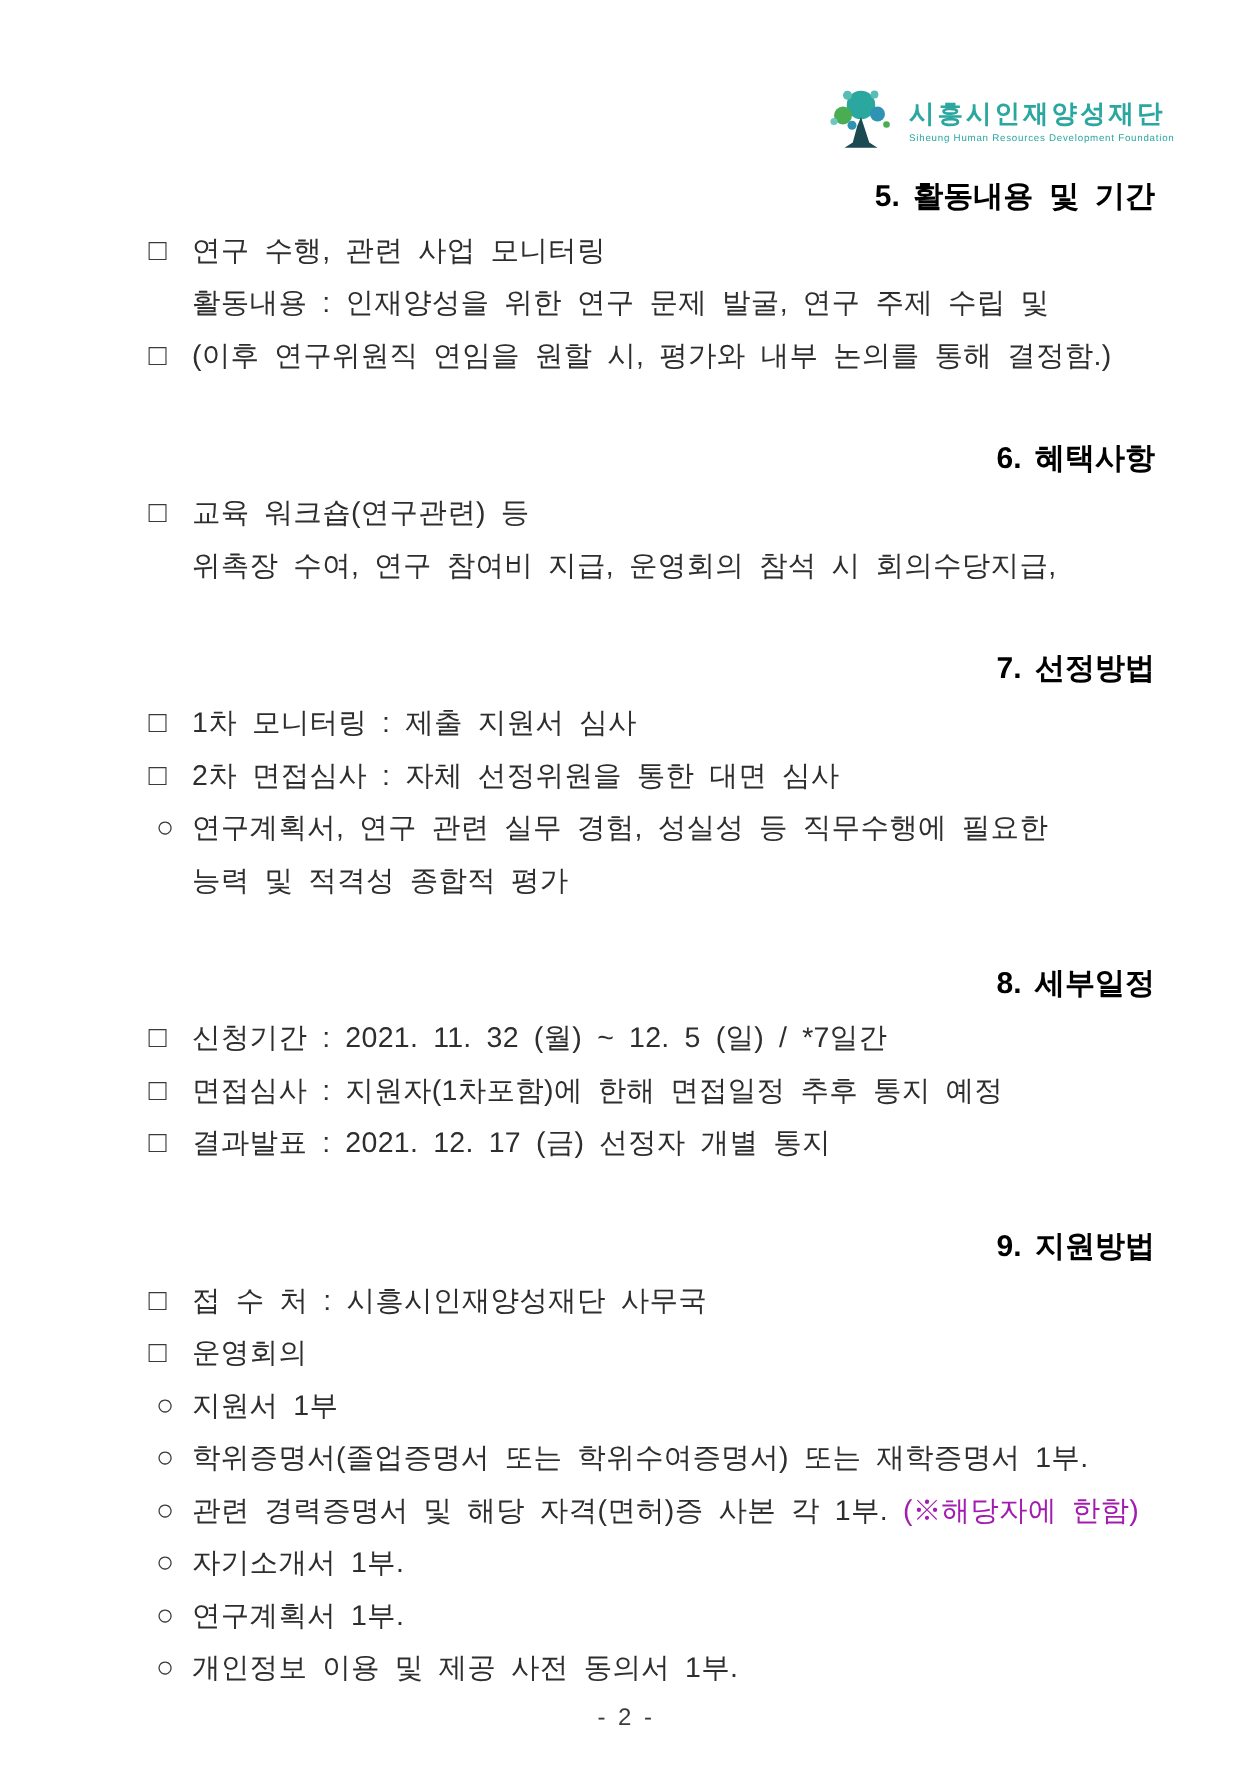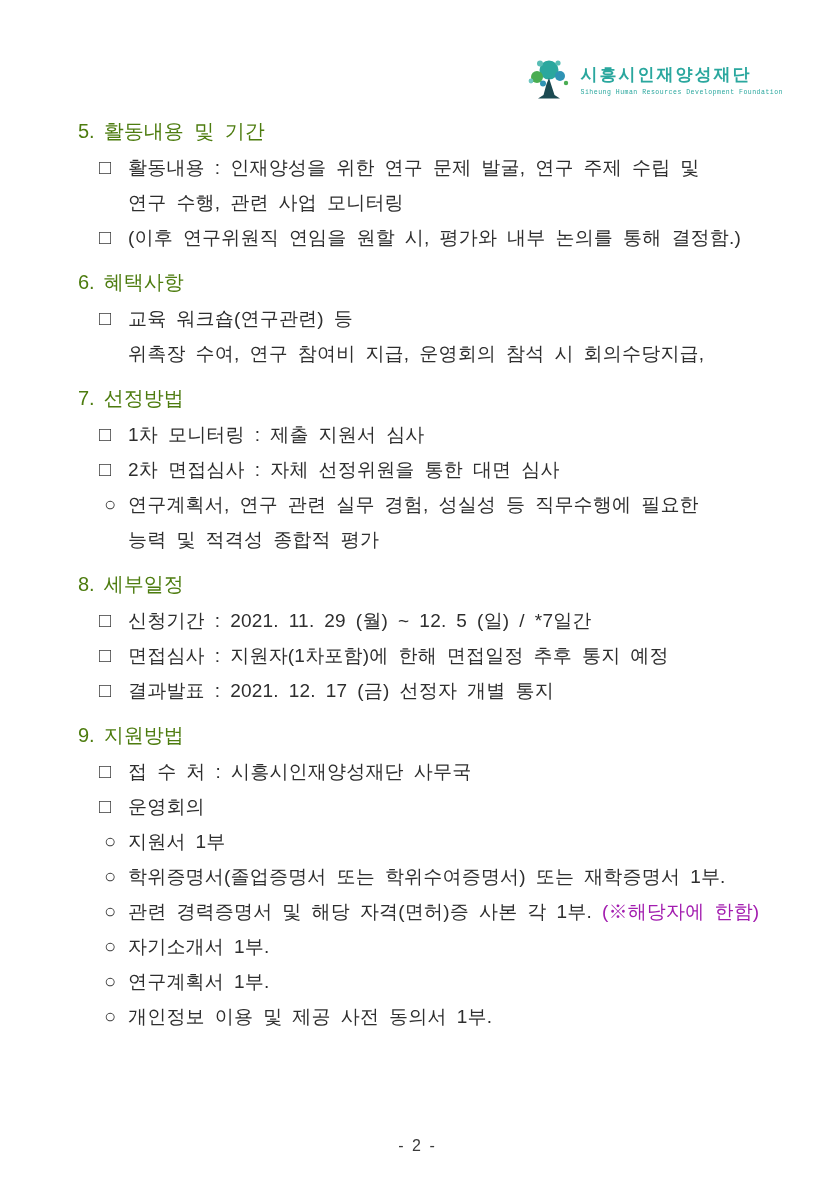--- a/index.html
+++ b/index.html
@@ -14,21 +14,20 @@
   }
 
   
   .logo {
     position: absolute;
     top: 57px;
     right: 52px;
     display: flex;
     align-items: center;
     gap: 10px;
-    font-family: Liberation Mono, monospace;
   }
   .logo-icon svg { display: block; }
   .logo-text { display: flex; flex-direction: column; }
   .logo-title {
     color: #2aa79e;
     font-weight: bold;
     font-size: 17px;
     letter-spacing: 2px;
     line-height: 20px;
   }
@@ -39,29 +38,30 @@
     margin-top: 3px;
   }
 
   
   .content {
     position: absolute;
     left: 78px;
     top: 118px;
     width: 692px;
   }
-  .section { margin-top: 14px; }
+  .section { margin-top: 38px; }
   .section:first-child { margin-top: 0; }
   .heading {
     font-size: 20px;
     line-height: 26px;
-    font-weight: normal;
-    color: #4d7c0f;
+    font-weight: bold;
+    color: #000000;
     margin-bottom: 6px;
     word-spacing: 5px;
+    text-align: right;
   }
   .heading .num { margin-right: 9px; }
 
   .item { position: relative; padding-left: 50px; }
   .item .bullet {
     position: absolute;
     left: 21px;
     top: 0;
     line-height: 35px;
     font-size: 20px;
@@ -116,22 +116,22 @@
 
   <div class="content">
   <div class="section">
     <div class="heading">
       <span class="num">5.</span><span>활동내용 및 기간</span>
     </div>
     <div>
   <div class="item square">
     <span class="bullet">□</span>
     <div>
+              <div class="line">연구 수행, 관련 사업 모니터링</div>
               <div class="line">활동내용 : 인재양성을 위한 연구 문제 발굴, 연구 주제 수립 및</div>
-              <div class="line">연구 수행, 관련 사업 모니터링</div>
             </div>
   </div>
 
   <div class="item square">
     <span class="bullet">□</span>
     <div>
               <div class="line">(이후 연구위원직 연임을 원할 시, 평가와 내부 논의를 통해 결정함.)</div>
             </div>
   </div>
 </div>
@@ -182,21 +182,21 @@
   </div>
 
   <div class="section">
     <div class="heading">
       <span class="num">8.</span><span>세부일정</span>
     </div>
     <div>
   <div class="item square">
     <span class="bullet">□</span>
     <div>
-              <div class="line">신청기간 : 2021. 11. 29 (월) ~ 12. 5 (일) / *7일간</div>
+              <div class="line">신청기간 : 2021. 11. 32 (월) ~ 12. 5 (일) / *7일간</div>
             </div>
   </div>
 
   <div class="item square">
     <span class="bullet">□</span>
     <div>
               <div class="line">면접심사 : 지원자(1차포함)에 한해 면접일정 추후 통지 예정</div>
             </div>
   </div>
 

